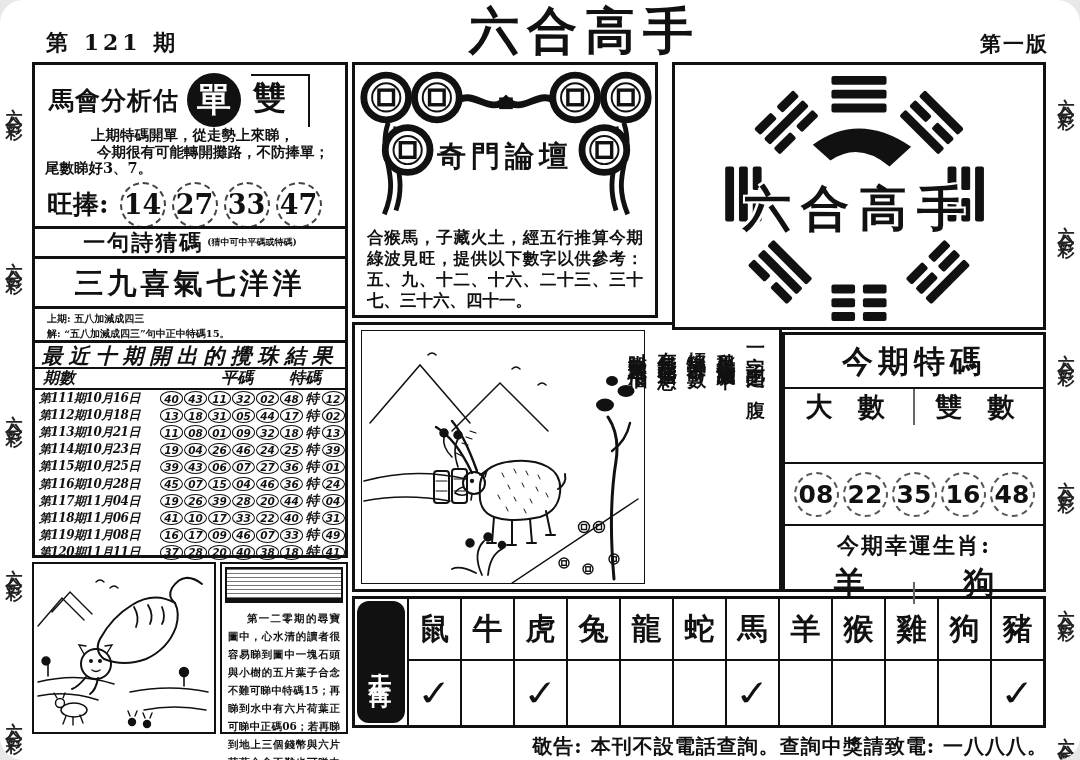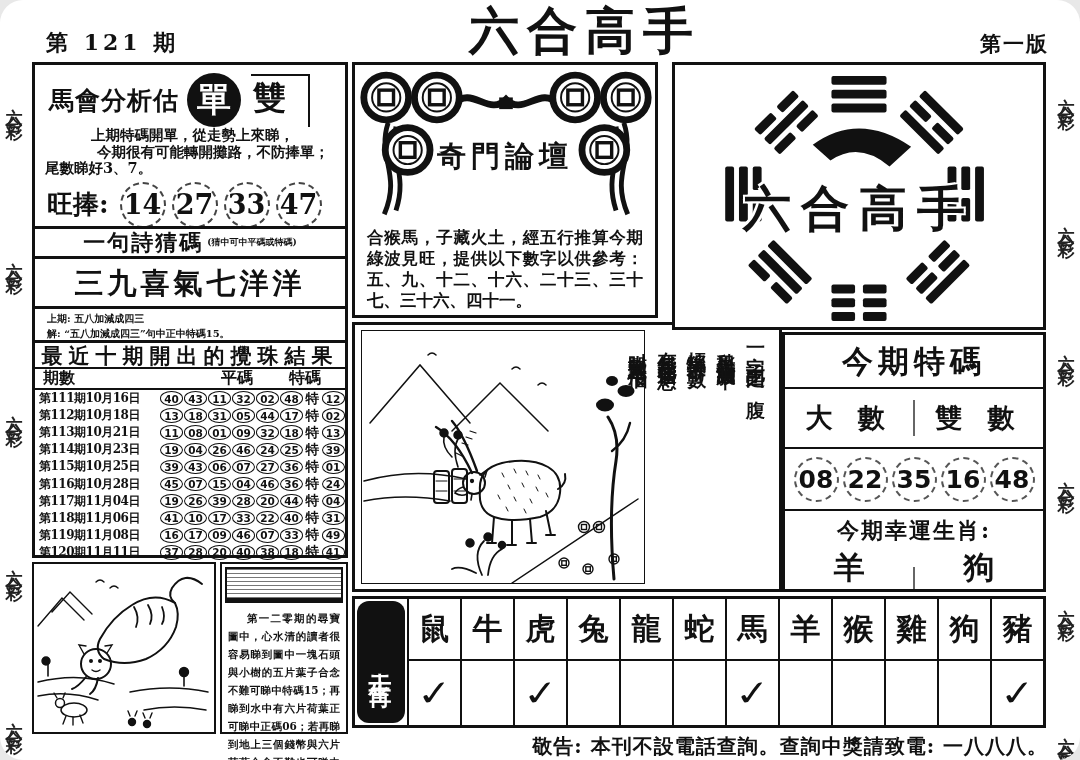--- a/index.html
+++ b/index.html
@@ -39,21 +39,21 @@
   #hot-row { display:flex; align-items:center; padding:5px 0 0 12px; }
   #hot-label { font-size:26px; font-weight:bold; margin-right:8px; }
   .hot-circle { width:46px; height:46px; border:2px dashed #444; border-radius:50%; margin:0 3px;
     display:flex; align-items:center; justify-content:center; font-size:27px; font-weight:bold; flex:none; }
   #secB { height:30px; display:flex; align-items:center; justify-content:center; }
   #poem-title { font-size:22px; font-weight:bold; letter-spacing:2px; }
   #poem-note { font-size:9px; font-weight:bold; margin-left:4px; }
   #secC { height:50px; line-height:48px; font-size:29px; font-weight:bold; letter-spacing:4px; }
   #secPrev { height:34px; padding:2px 0 0 12px; }
   #secPrev div { font-size:10px; font-weight:bold; line-height:15px; }
-  #secTable { border-bottom:none; }
+  #secTable { border-bottom:none;font-style:italic; }
   #results-title { height:26px; line-height:25px; font-size:21px; font-weight:bold; letter-spacing:6px; border-bottom:2px solid #111; }
   #results-head { height:21px; display:flex; align-items:center; font-size:16px; font-weight:bold; border-bottom:2px solid #111; }
   #col-date { width:150px; padding-left:8px; }
   #col-nums { flex:1; text-align:center; }
   #col-special { width:56px; }
   .res-row { display:flex; align-items:center; height:17.1px; padding-left:4px; }
   .res-date { width:142px; font-size:12px; font-weight:bold; letter-spacing:-0.5px; white-space:nowrap; }
   .oval { width:23px; height:14.5px; border:1.5px solid #111; border-radius:50%;
     display:inline-flex; align-items:center; justify-content:center;
     font-size:10.5px; font-weight:bold; margin:0 0.5px; flex:none;
@@ -99,21 +99,21 @@
   
   #bagua-box { left:672px; top:62px; width:374px; height:268px; }
   #bagua-art { position:absolute; left:2px; top:2px; width:364px; height:258px; }
   #masthead-title { position:absolute; left:0; top:112px; width:100%; text-align:center;
     font-size:48px; font-weight:900; letter-spacing:10px;
     text-shadow:2px 2px 0 #fff,-2px -2px 0 #fff,2px -2px 0 #fff,-2px 2px 0 #fff; }
 
   
   #special-box { left:782px; top:332px; width:264px; height:260px; }
   #special-title { height:54px; line-height:52px; font-size:31px; font-weight:bold; letter-spacing:5px; border-bottom:2.5px solid #111; }
-  #special-cats { height:60px; display:flex; align-items:center; border-bottom:2.5px solid #111; }
+  #special-cats { height:75px; display:flex; border-bottom:2.5px solid #111; }
   .cat-cell { flex:1; text-align:center; font-size:27px; font-weight:bold; letter-spacing:8px; }
   #cat-divider { width:1.5px; height:36px; background:#666; }
   #special-nums { height:62px; display:flex; align-items:center; justify-content:center; gap:4px; border-bottom:2.5px solid #111; }
   .sp-circle { width:45px; height:45px; border:2px dashed #555; border-radius:50%;
     display:flex; align-items:center; justify-content:center; font-size:25px; font-weight:bold; flex:none;
     font-family:"DejaVu Sans","Liberation Sans",sans-serif; }
   #lucky-label { height:36px; line-height:38px; font-size:22px; font-weight:bold; letter-spacing:2px; }
   #lucky-row { height:42px; display:flex; align-items:center; }
   .lucky-cell { flex:1; text-align:center; font-size:31px; font-weight:900; }
   #lucky-divider { width:1.5px; height:22px; background:#666; align-self:flex-end; }

